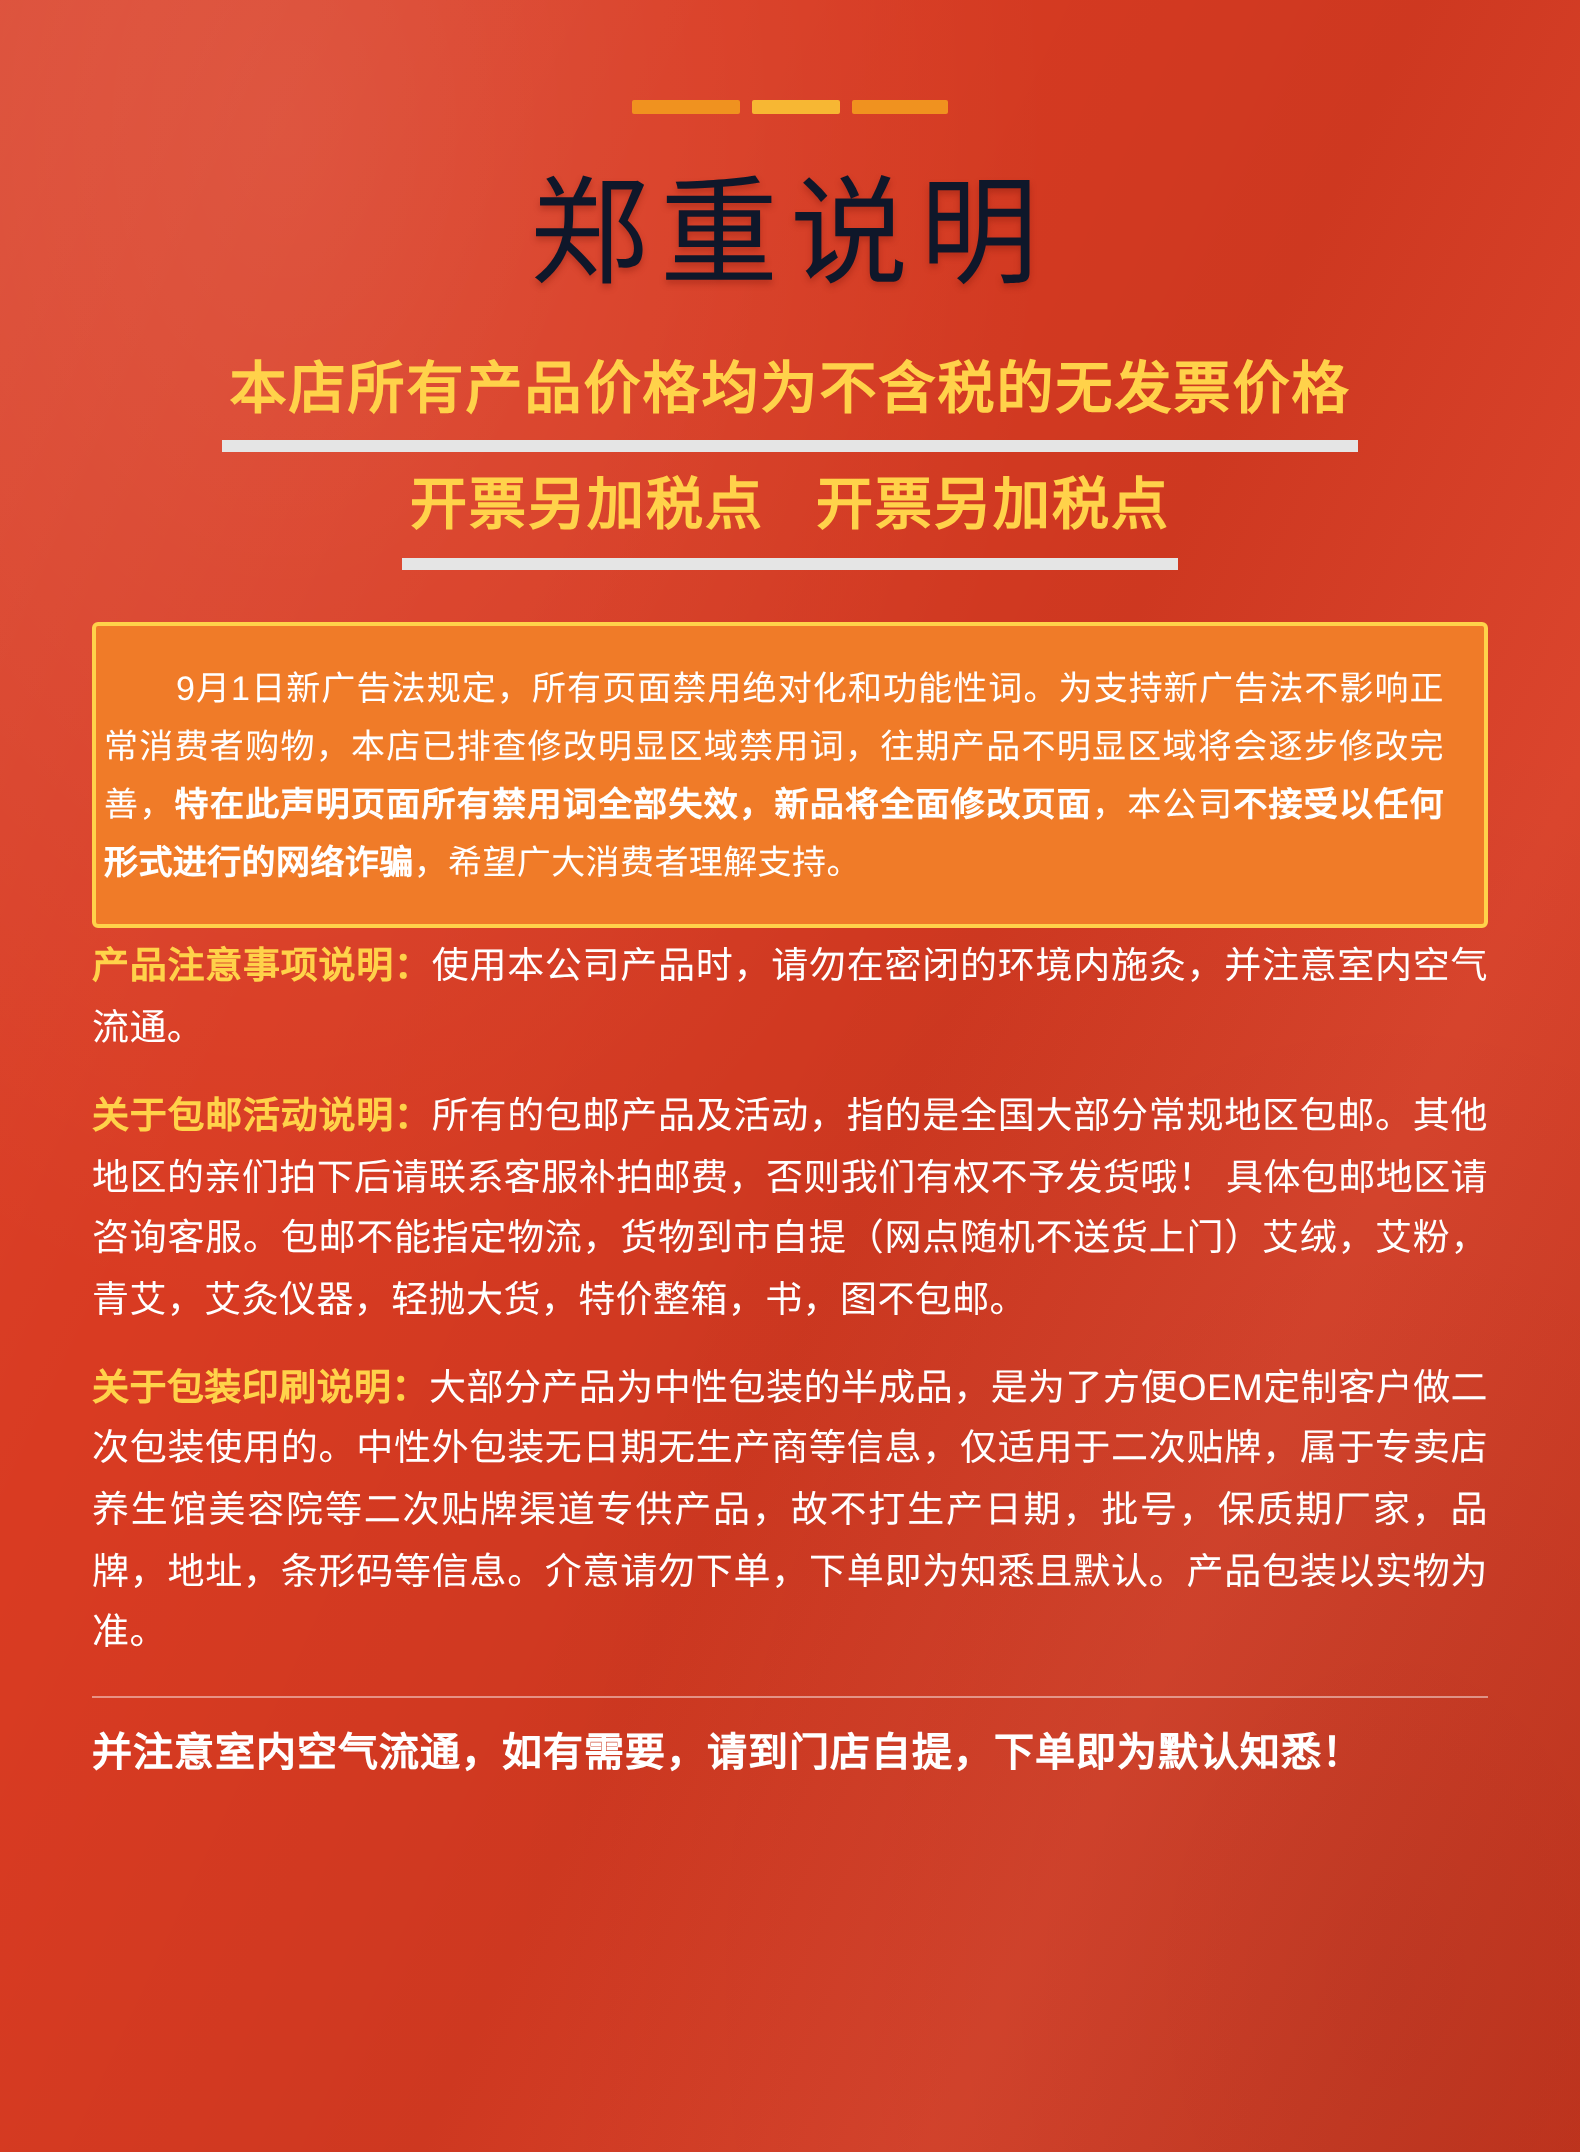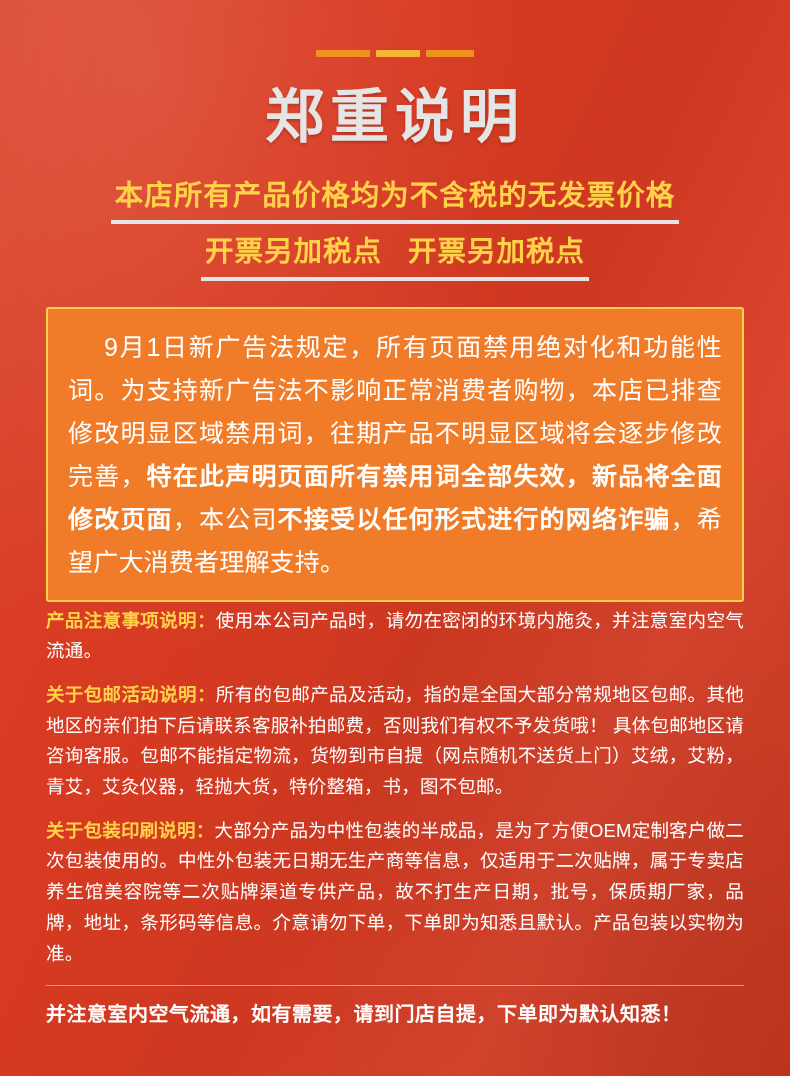--- a/index.html
+++ b/index.html
@@ -46,58 +46,58 @@
     background: #f5a623;
     border-radius: 1px;
   }
   .accent-seg.left  { width: 54px; background: #f0921f; }
   .accent-seg.mid   { width: 44px; background: #f7b733; }
   .accent-seg.right { width: 48px; background: #f0921f; }
 
   
   .main-title {
     text-align: center;
-    color: #e5e5e5;
+    color: #0f172a;
     font-size: 59px;
-    font-weight: bold;
+    font-weight: normal;
     letter-spacing: 6px;
     line-height: 1.1;
     margin-top: 28px;
     text-shadow: 0 2px 3px rgba(120,20,10,0.35);
   }
 
   
   .headline {
     margin-top: 24px;
     text-align: center;
     color: #ffd24a;
     font-size: 28.5px;
     font-weight: bold;
     letter-spacing: 1px;
     line-height: 1.52;
   }
   .headline .line {
     display: inline-block;
-    border-bottom: 4px solid #e5e5e5;
+    border-bottom: 6px solid #e5e5e5;
     padding: 0 4px 3px 4px;
   }
   .headline .line.second {
     margin-top: 6px;
   }
   .headline .gap { display: inline-block; width: 26px; }
 
   
   .notice-box {
     margin-top: 26px;
     background: #f07b28;
     border: 2px solid #ffd24a;
     border-radius: 3px;
-    padding: 17px 20px 16px 20px;
+    padding: 17px 20px 16px 4px;
     color: #ffffff;
-    font-size: 25px;
+    font-size: 17px;
     line-height: 1.72;
     text-align: justify;
     letter-spacing: 0.2px;
   }
   .notice-box .indent { display: inline-block; width: 36px; }
   .notice-box b { font-weight: bold; color: #ffffff; }
 
   
   .sections {
     margin-top: 4px;

